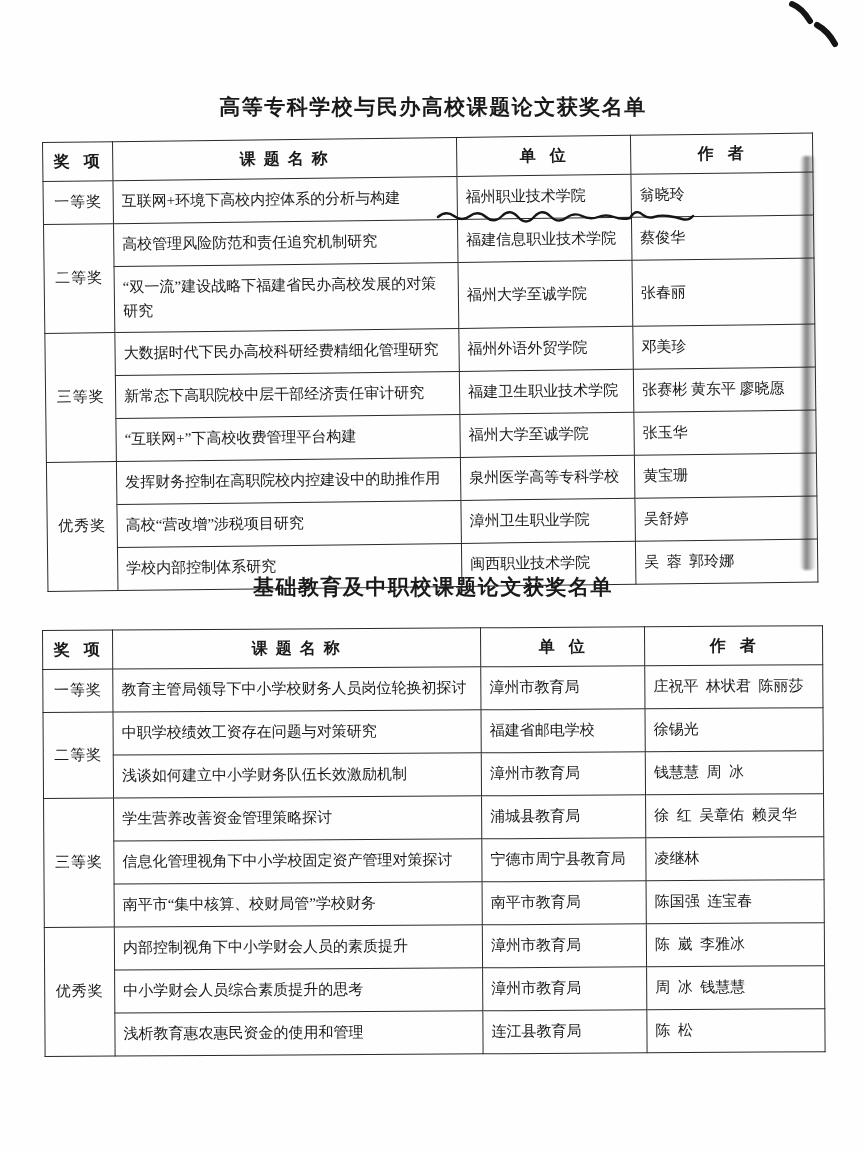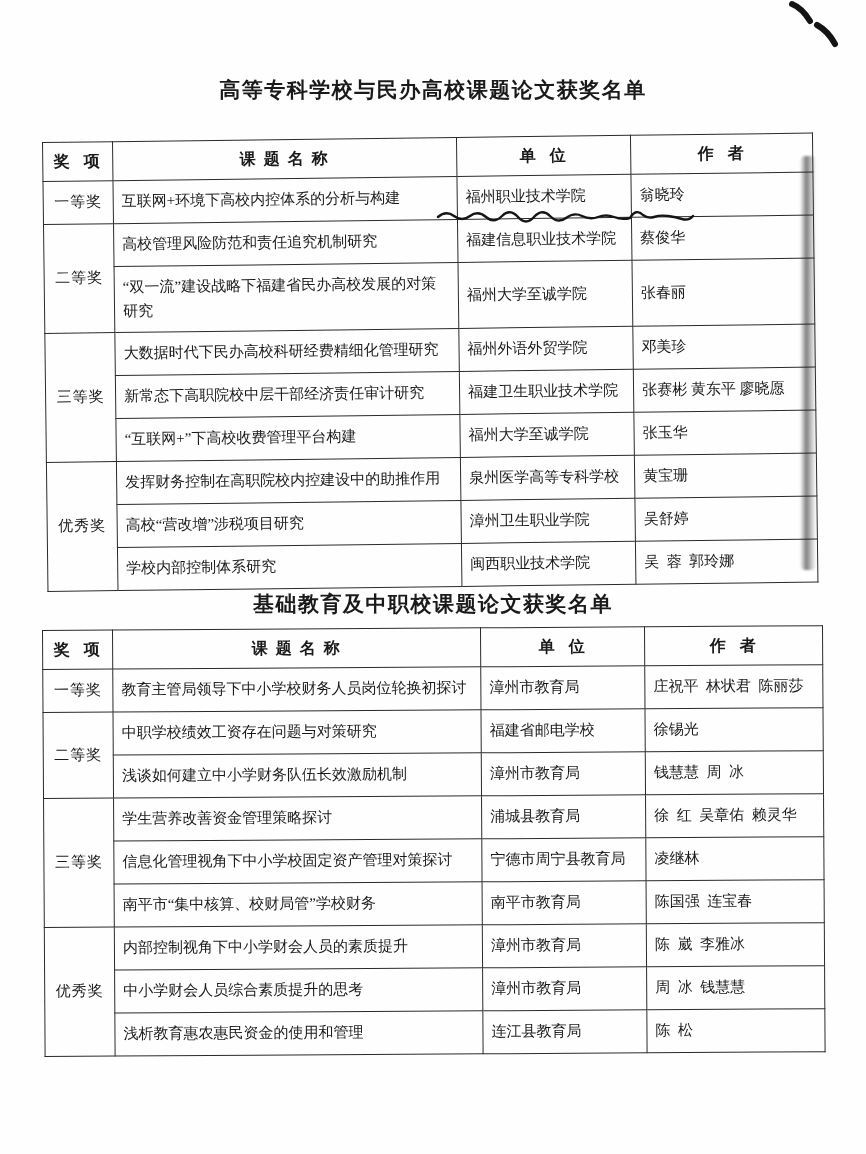--- a/index.html
+++ b/index.html
@@ -8,22 +8,22 @@
     background:#ffffff;
     font-family:"Liberation Serif","DejaVu Serif",serif;
     color:#1a1a1a;
   }
   .page{position:relative;width:866px;height:1154px;background:#fefefe;overflow:hidden;}
 
   .doc-title{
     position:absolute;left:0;width:100%;margin:0;
     text-align:center;font-size:21px;font-weight:bold;letter-spacing:1.5px;
   }
-  #title-1{top:76px;font-family:Liberation Serif, serif;}
-  #title-2{top:590px;}
+  #title-1{top:93px;font-family:Liberation Serif, serif;}
+  #title-2{top:573px;}
 
   .tblwrap{position:absolute;left:42px;}
   #t1wrap{top:142px;width:770px;transform:rotate(-0.7deg);transform-origin:left top;}
   #t2wrap{top:630px;width:780px;transform:rotate(-0.35deg);transform-origin:left top;}
 
   table{border-collapse:collapse;width:100%;table-layout:fixed;background:transparent;}
   th,td{
     border:1.6px solid #2b2b2b;
     padding:2px 8px;
     font-size:15px;

